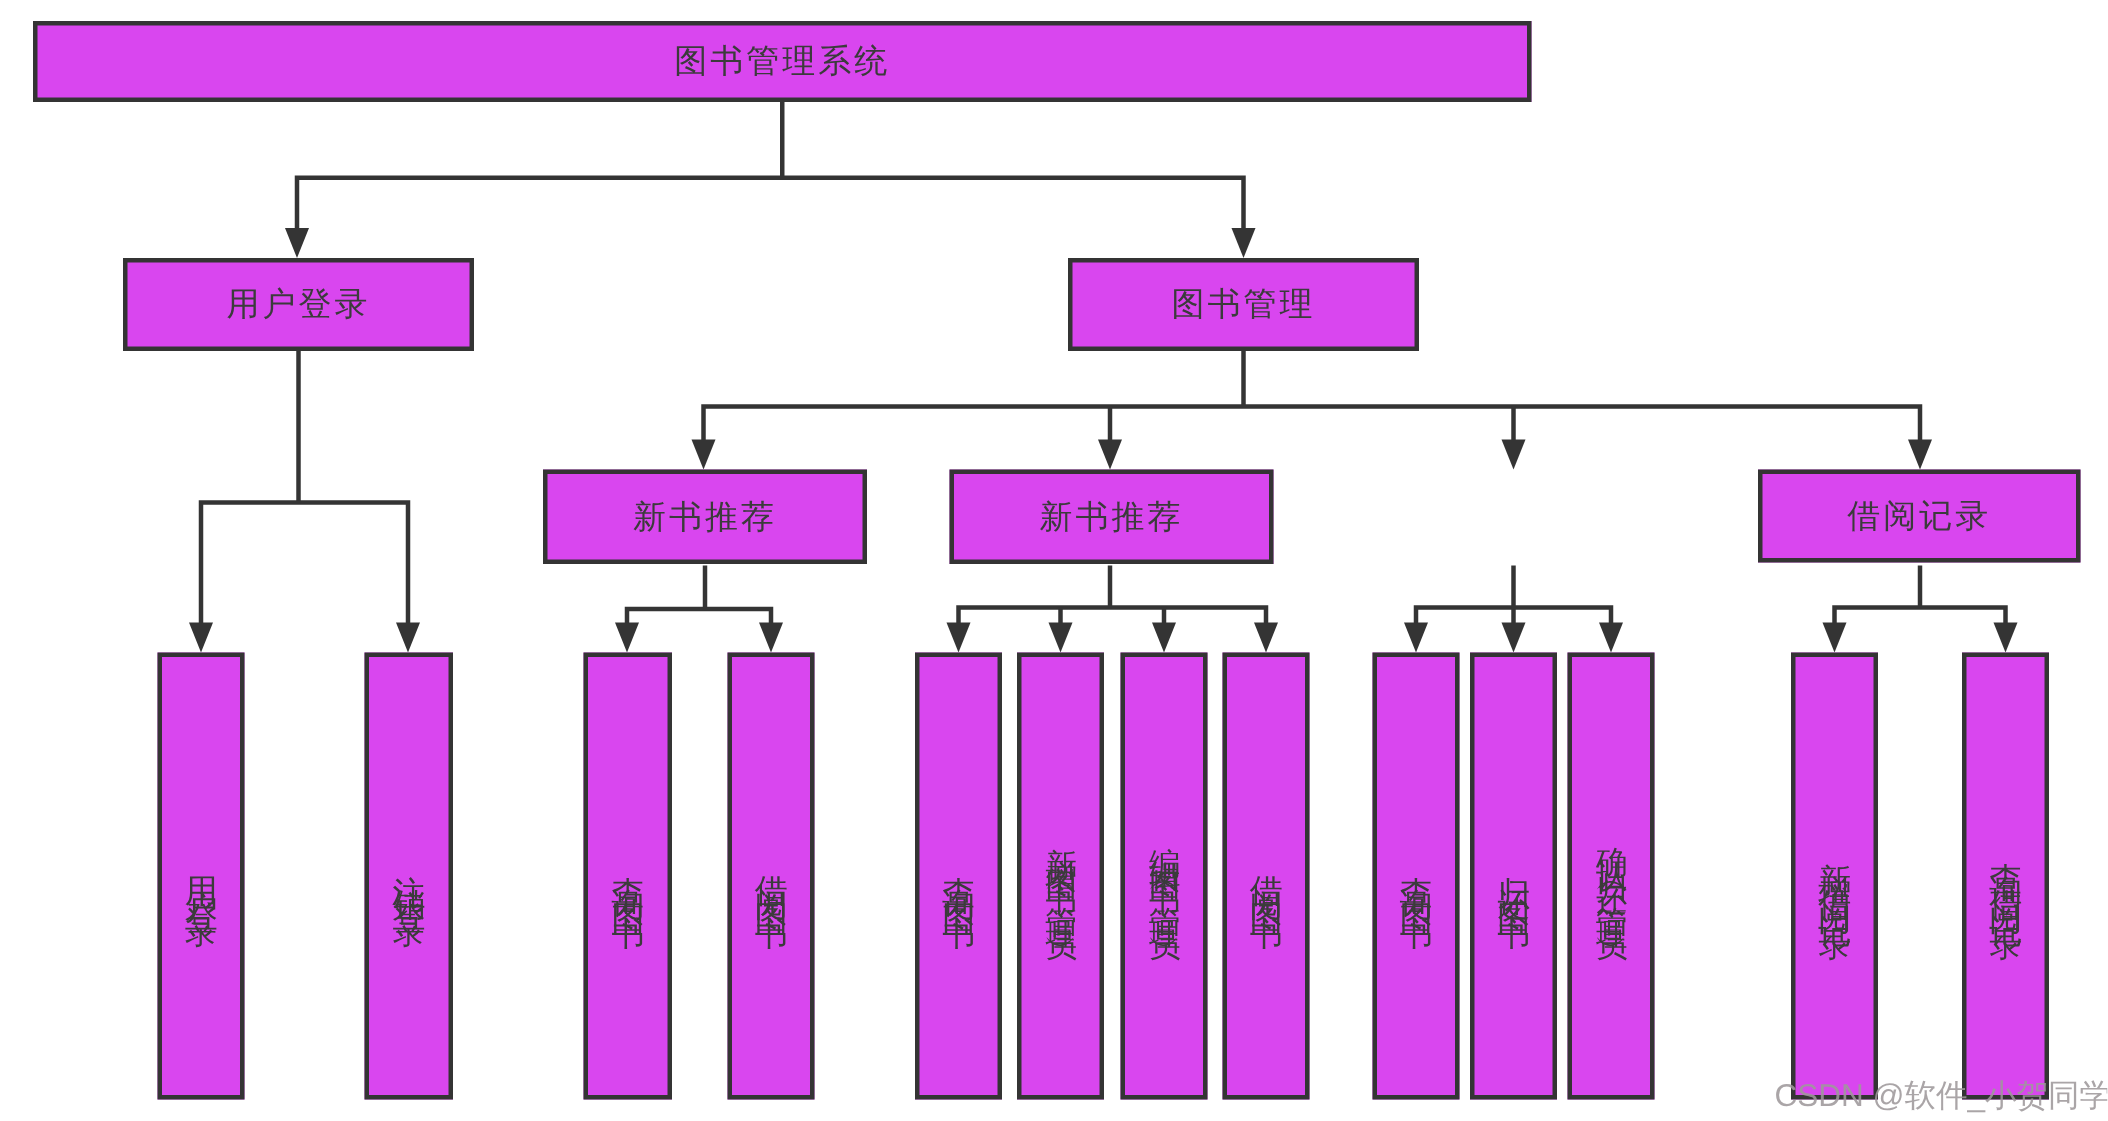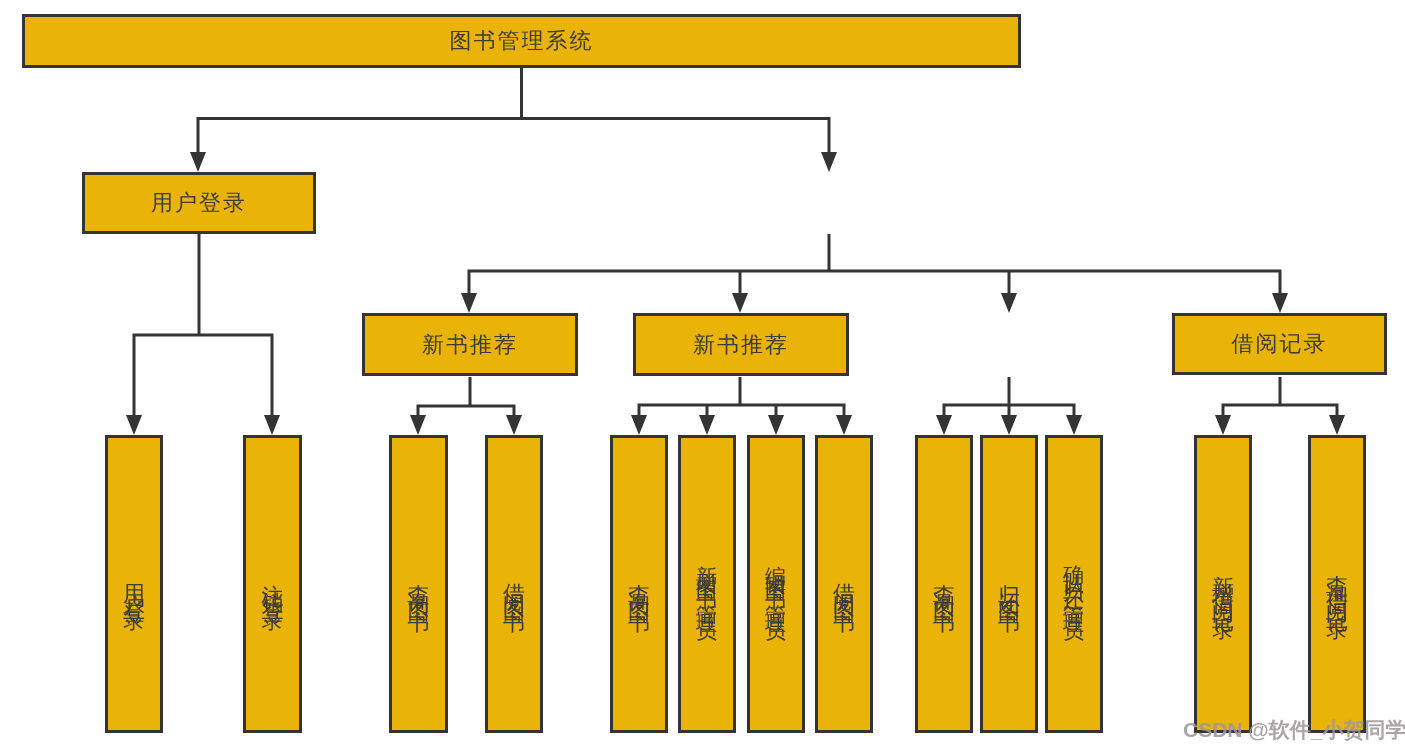--- a/index.html
+++ b/index.html
@@ -14,21 +14,21 @@
   svg.connectors {
     position: absolute;
     left: 0; top: 0;
     width: 1405px; height: 747px;
     z-index: 1;
   }
   .node {
     position: absolute;
     box-sizing: border-box;
     border: 3px solid #343434;
-    background: #eab308;
+    background: #d946ef;
     display: flex;
     align-items: center;
     justify-content: center;
     color: #3b3b3b;
     z-index: 2;
   }
   .node .hlabel {
     font-size: 22px;
     letter-spacing: 2px;
     white-space: nowrap;
@@ -46,21 +46,20 @@
   .watermark {
     position: absolute;
     left: 1183px;
     top: 716px;
     width: 218px;
     text-align: right;
     font-size: 21px;
     color: rgba(158, 152, 155, 0.88);
     white-space: nowrap;
     z-index: 5;
-    font-weight: bold;
   }
 </style>
 </head>
 <body>
 
 <div class="canvas">
 
   <svg class="connectors" viewBox="0 0 1405 747" xmlns="http://www.w3.org/2000/svg">
     <g stroke="#343434" stroke-width="3" fill="none">
 
@@ -115,20 +114,23 @@
     </g>
   </svg>
 
   <div class="node" style="left:22px; top:14px; width:999px; height:54px;">
     <span class="hlabel">图书管理系统</span>
   </div>
 
   <div class="node" style="left:82px; top:172px; width:234px; height:62px;">
     <span class="hlabel">用户登录</span>
   </div>
+  <div class="node" style="left:712px; top:172px; width:234px; height:62px;">
+    <span class="hlabel">图书管理</span>
+  </div>
 
   <div class="node" style="left:362px; top:313px; width:216px; height:63px;">
     <span class="hlabel">新书推荐</span>
   </div>
   <div class="node" style="left:633px; top:313px; width:216px; height:63px;">
     <span class="hlabel">新书推荐</span>
   </div>
   <div class="node" style="left:1172px; top:313px; width:215px; height:62px;">
     <span class="hlabel">借阅记录</span>
   </div>

